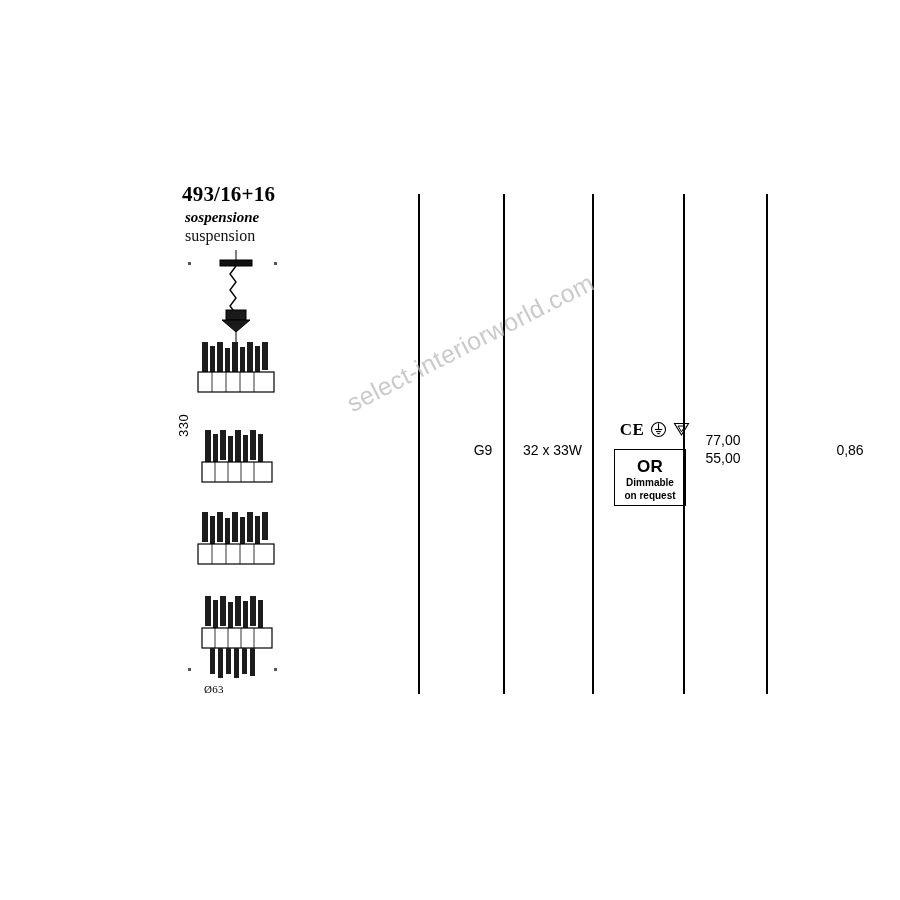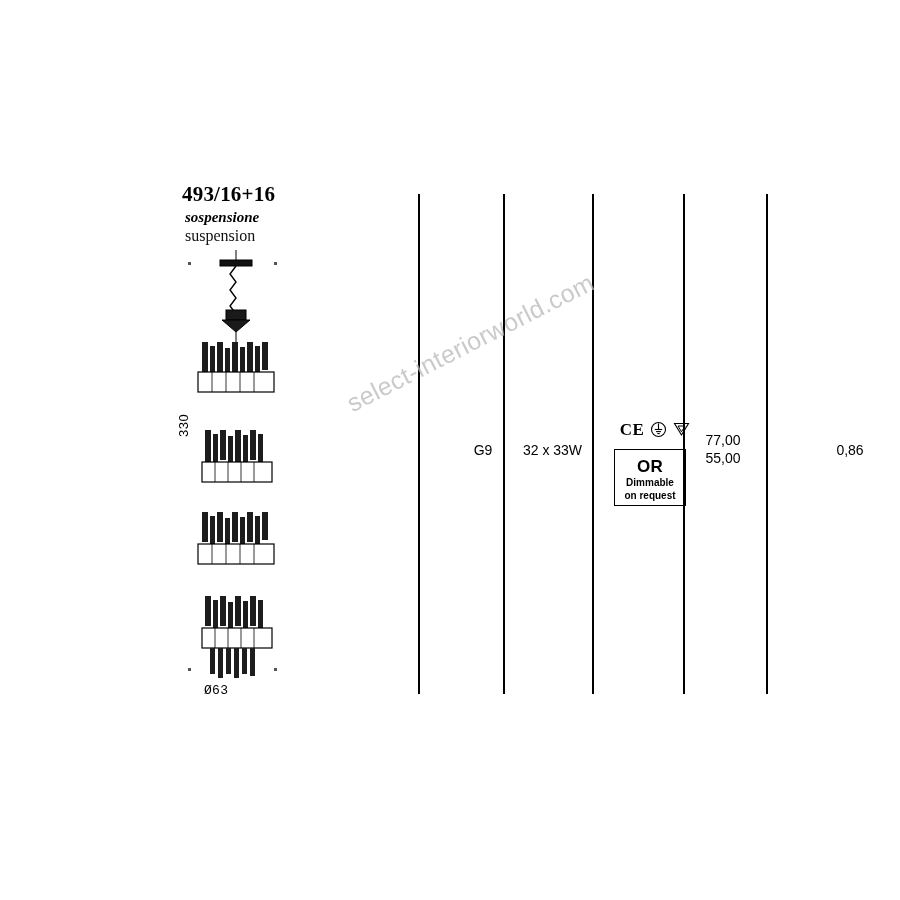--- a/index.html
+++ b/index.html
@@ -69,22 +69,22 @@
     font-size: 13px;
     font-family: "Liberation Sans", sans-serif;
     transform: rotate(-90deg);
     transform-origin: left top;
     letter-spacing: 0.5px;
   }
   .dim-diameter {
     position: absolute;
     left: 204px;
     top: 683px;
-    font-size: 13px;
-    font-family: Liberation Mono, monospace;
+    font-size: 11px;
+    font-family: Liberation Serif, serif;
     letter-spacing: 0.3px;
   }
 
   
   .rule {
     position: absolute;
     top: 194px;
     width: 2px;
     height: 500px;
     background: #000000;

